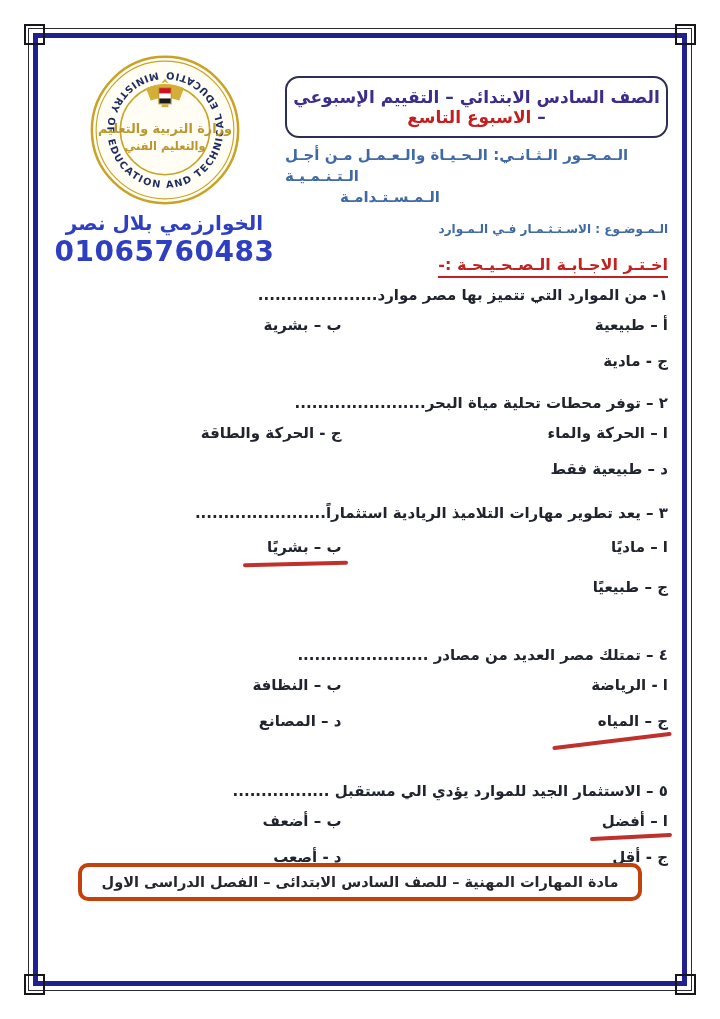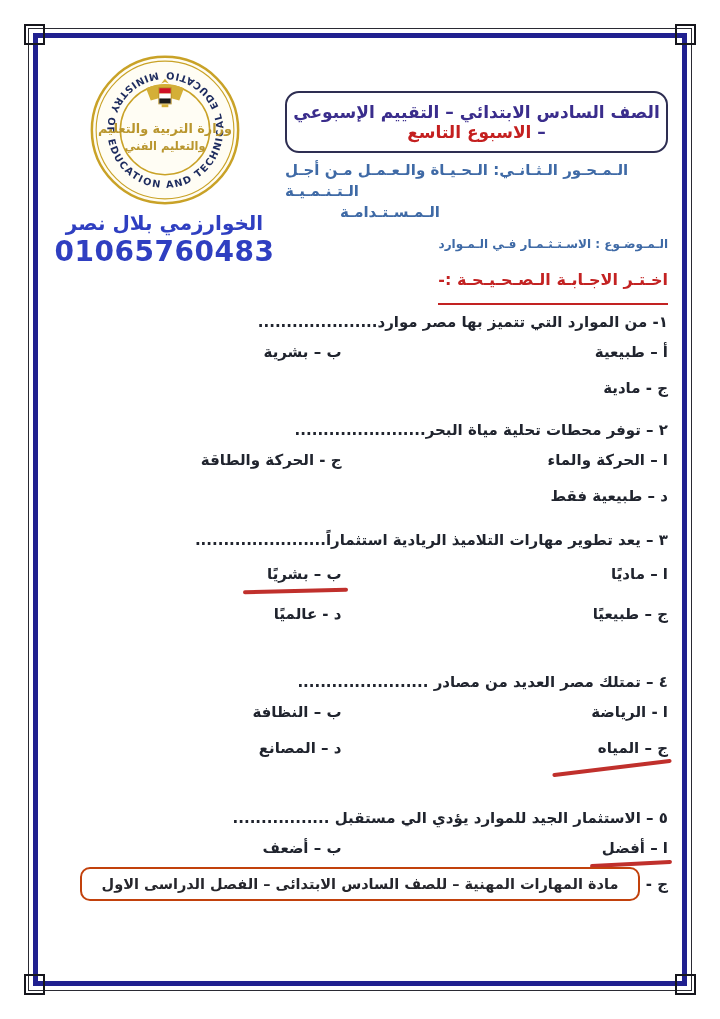--- a/index.html
+++ b/index.html
@@ -12,31 +12,31 @@
   .corner.tl{top:24px;left:24px;} .corner.tr{top:24px;right:24px;}
   .corner.bl{bottom:24px;left:24px;} .corner.br{bottom:24px;right:24px;}
 
   .content{position:absolute;top:38px;left:40px;right:40px;bottom:38px;padding:16px 12px;direction:rtl;}
 
   
   .header-row{display:flex;gap:8px;}
   .header-right{flex:1;min-width:0;}
   .header-left{width:225px;flex:none;display:flex;flex-direction:column;align-items:center;direction:ltr;}
 
-  .title-box{margin-top:37px;border:2px solid #2e2e52;border-radius:14px;padding:9px 0;
+  .title-box{margin-top:22px;border:2px solid #2e2e52;border-radius:14px;padding:9px 0;
              text-align:center;font-size:17px;font-weight:700;color:#3a2d8c;background:#fff;}
   .title-box .week{color:#c41f1f;}
 
   .axis-line{margin-top:7px;font-size:15px;font-weight:700;color:#3f6aa6;text-align:left;line-height:21px;}
   .axis-line2{margin-right:228px;font-size:15px;font-weight:700;color:#3f6aa6;text-align:right;line-height:21px;}
   .topic-line{margin-top:11px;font-size:12px;font-weight:700;color:#3f6aa6;text-align:right;line-height:21px;}
 
   .instruction{margin-top:15px;text-align:right;}
   .instruction span{display:inline-block;font-size:16px;font-weight:700;color:#c32222;
-                    border-bottom:2.5px solid #c32222;padding-bottom:14px;}
+                    border-bottom:2.5px solid #c32222;padding-bottom:2px;}
 
   .teacher-name{margin-top:5px;font-size:20px;font-weight:600;color:#2f3fc1;white-space:nowrap;}
   .teacher-phone{font-size:28px;font-weight:600;color:#2f3fc1;letter-spacing:.5px;direction:ltr;}
 
   
   .questions{margin-top:6px;}
   .q{text-align:right;}
   .q-text{font-size:15px;font-weight:700;color:#20242e;line-height:22px;}
   .opts{display:grid;grid-template-columns:53% 47%;row-gap:15px;margin-top:9px;}
   .opt{font-size:15px;font-weight:700;color:#20242e;line-height:21px;}
@@ -46,21 +46,21 @@
   .q1{margin-bottom:20px;} .q2{margin-bottom:22px;} .q3{margin-bottom:46px;} .q4{margin-bottom:48px;}
   .q3 .opts{margin-top:13px;row-gap:19px;}
   .q1 .mark{left:-40px;right:-8px;bottom:-8px;transform:rotate(-3.5deg);}
   .q2 .mark{left:-16px;right:-6px;bottom:-6px;transform:rotate(-2deg);}
   .q3 .mark{left:-24px;right:-6px;bottom:-8px;transform:rotate(-1.5deg);}
   .q4 .mark{left:-46px;right:-4px;bottom:-11px;transform:rotate(-7deg);}
   .q5 .mark{left:-12px;right:-4px;bottom:-7px;transform:rotate(-3deg);}
 
   
   .footer{position:absolute;left:0;right:0;bottom:80px;text-align:center;direction:rtl;}
-  .footer-box{display:inline-block;border:2px solid #c2410c;border-radius:10px;padding:7px 20px;
+  .footer-box{display:inline-block;border:4px solid #c2410c;border-radius:10px;padding:7px 20px;
               font-size:14.5px;font-weight:700;color:#26262c;background:#fff;}
 
   
   .logo{width:152px;height:152px;}
 </style>
 </head>
 <body>
 
 <div class="page">
   <div class="frame-thin"></div>
@@ -132,21 +132,20 @@
           <div class="opt"><span class="opt-label" data-marked="false"><span>د – طبيعية فقط</span></span></div>
         </div>
       </div>
 
       <div class="q q3">
         <div class="q-text"><span>٣ –</span> <span>يعد تطوير مهارات التلاميذ الريادية استثماراً.......................</span></div>
         <div class="opts">
           <div class="opt"><span class="opt-label" data-marked="false"><span>ا – ماديًا</span></span></div>
           <div class="opt"><span class="opt-label" data-marked="true"><span>ب – بشريًا</span><i class="mark"></i></span></div>
           <div class="opt"><span class="opt-label" data-marked="false"><span>ج – طبيعيًا</span></span></div>
-          <div class="opt"><span class="opt-label" data-marked="false"><span>د - عالميًا</span></span></div>
         </div>
       </div>
 
       <div class="q q4">
         <div class="q-text"><span>٤ –</span> <span>تمتلك مصر العديد من مصادر .......................</span></div>
         <div class="opts">
           <div class="opt"><span class="opt-label" data-marked="false"><span>ا - الرياضة</span></span></div>
           <div class="opt"><span class="opt-label" data-marked="false"><span>ب – النظافة</span></span></div>
           <div class="opt"><span class="opt-label" data-marked="true"><span>ج – المياه</span><i class="mark"></i></span></div>
           <div class="opt"><span class="opt-label" data-marked="false"><span>د – المصانع</span></span></div>

